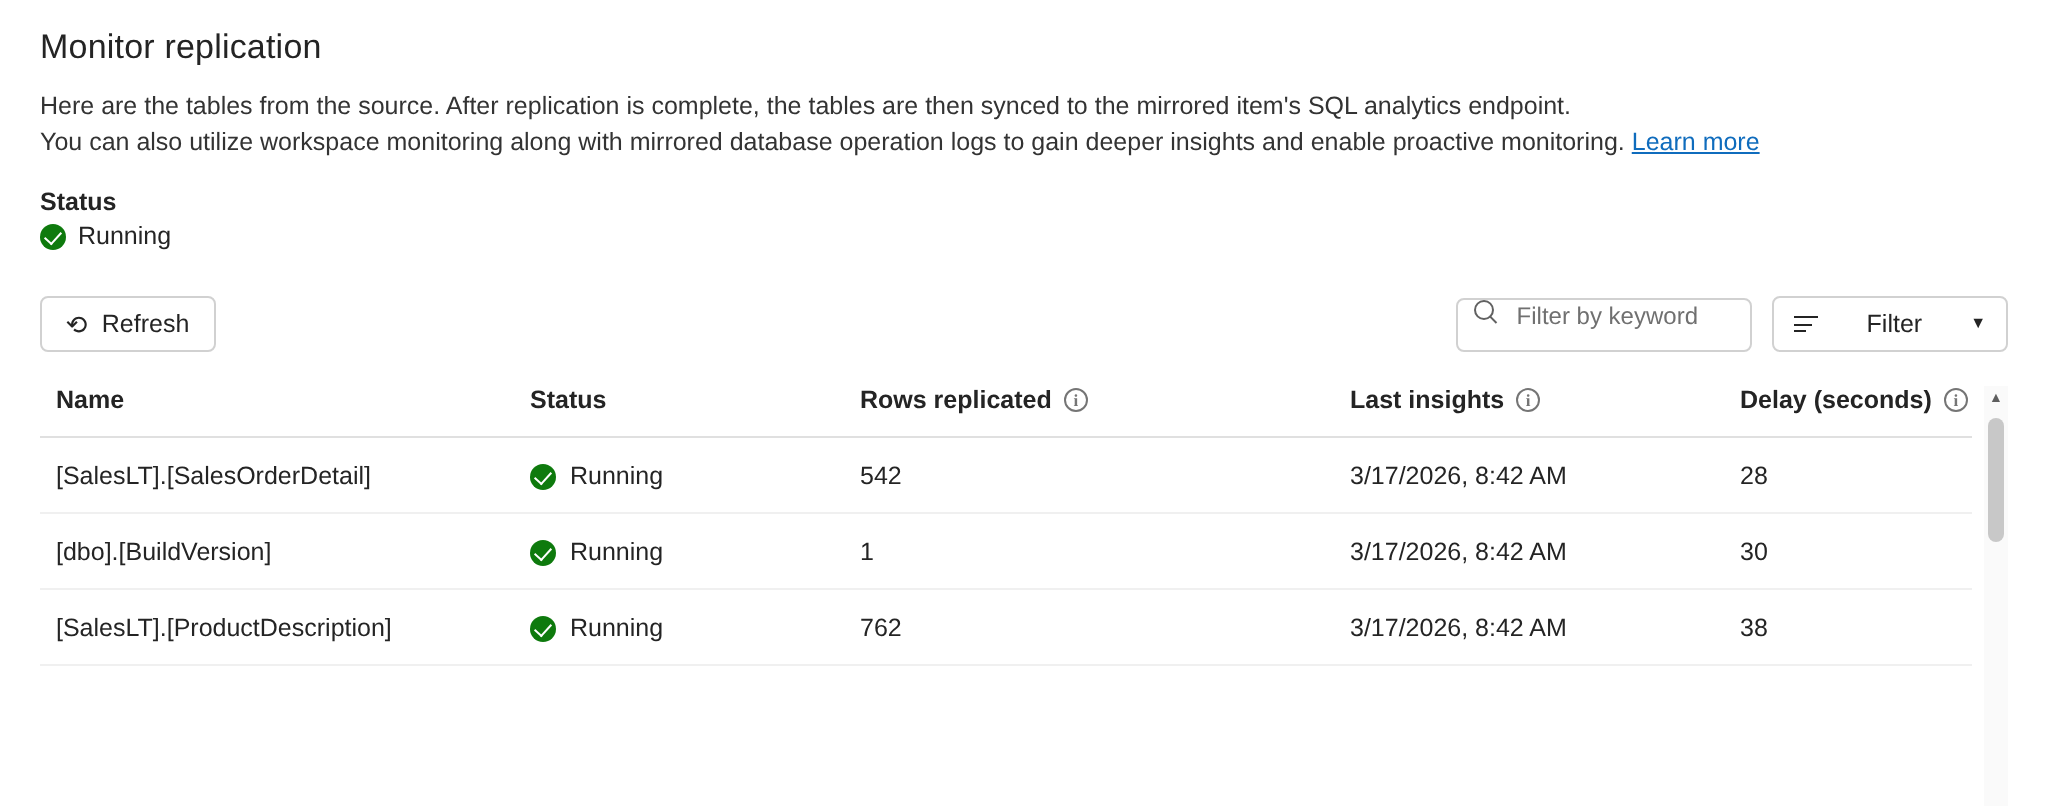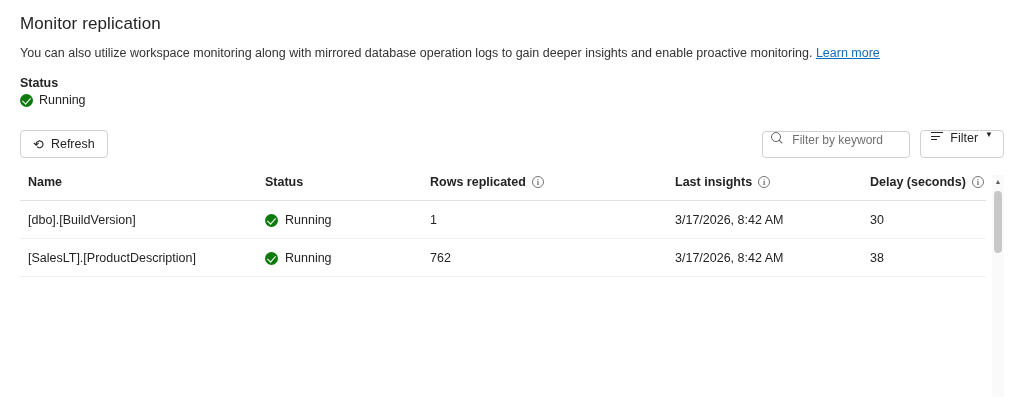--- a/index.html
+++ b/index.html
@@ -144,22 +144,22 @@
     outline: none;
     font-size: 12px;
     color: #242424;
     width: 100%;
     font-family: "Liberation Sans", sans-serif;
     background: transparent;
   }
   .search-input::placeholder { color: #707070; }
   .btn-filter {
     display: inline-flex;
-    align-items: flex-start;
-    gap: 7px;
+    align-items: center;
+    gap: 24px;
     height: 28px;
     padding: 0 10px;
     border: 1px solid #d1d1d1;
     border-radius: 4px;
     background: #ffffff;
     font-size: 12.5px;
     color: #242424;
     cursor: pointer;
   }
   .filter-glyph {
@@ -271,20 +271,21 @@
     border-radius: 4px;
   }
 </style>
 </head>
 <body>
 
 <div class="page">
 
   <h1 class="page-title">Monitor replication</h1>
 
+  <div class="desc-line">Here are the tables from the source. After replication is complete, the tables are then synced to the mirrored item's SQL analytics endpoint.</div>
   <div class="desc-line">
     <span>You can also utilize workspace monitoring along with mirrored database operation logs to gain deeper insights and enable proactive monitoring.</span>
     <a href="#">Learn more</a>
   </div>
 
   <div class="status-block">
     <div class="status-label">Status</div>
     <div class="status-value-row">
       <span class="check-icon"></span>
       <span>Running</span>
@@ -350,20 +351,32 @@
           <th>
             <div class="th-inner">
               <span>Delay (seconds)</span>
               <span class="info-icon">i</span>
             </div>
           </th>
         </tr>
       </thead>
       <tbody>
         <tr>
+          <td class="col-name">[SalesLT].[SalesOrderDetail]</td>
+          <td>
+            <span class="status-cell">
+              <span class="check-icon"></span>
+              <span>Running</span>
+            </span>
+          </td>
+          <td>542</td>
+          <td>3/17/2026, 8:42 AM</td>
+          <td>28</td>
+        </tr>
+        <tr>
           <td class="col-name">[dbo].[BuildVersion]</td>
           <td>
             <span class="status-cell">
               <span class="check-icon"></span>
               <span>Running</span>
             </span>
           </td>
           <td>1</td>
           <td>3/17/2026, 8:42 AM</td>
           <td>30</td>

